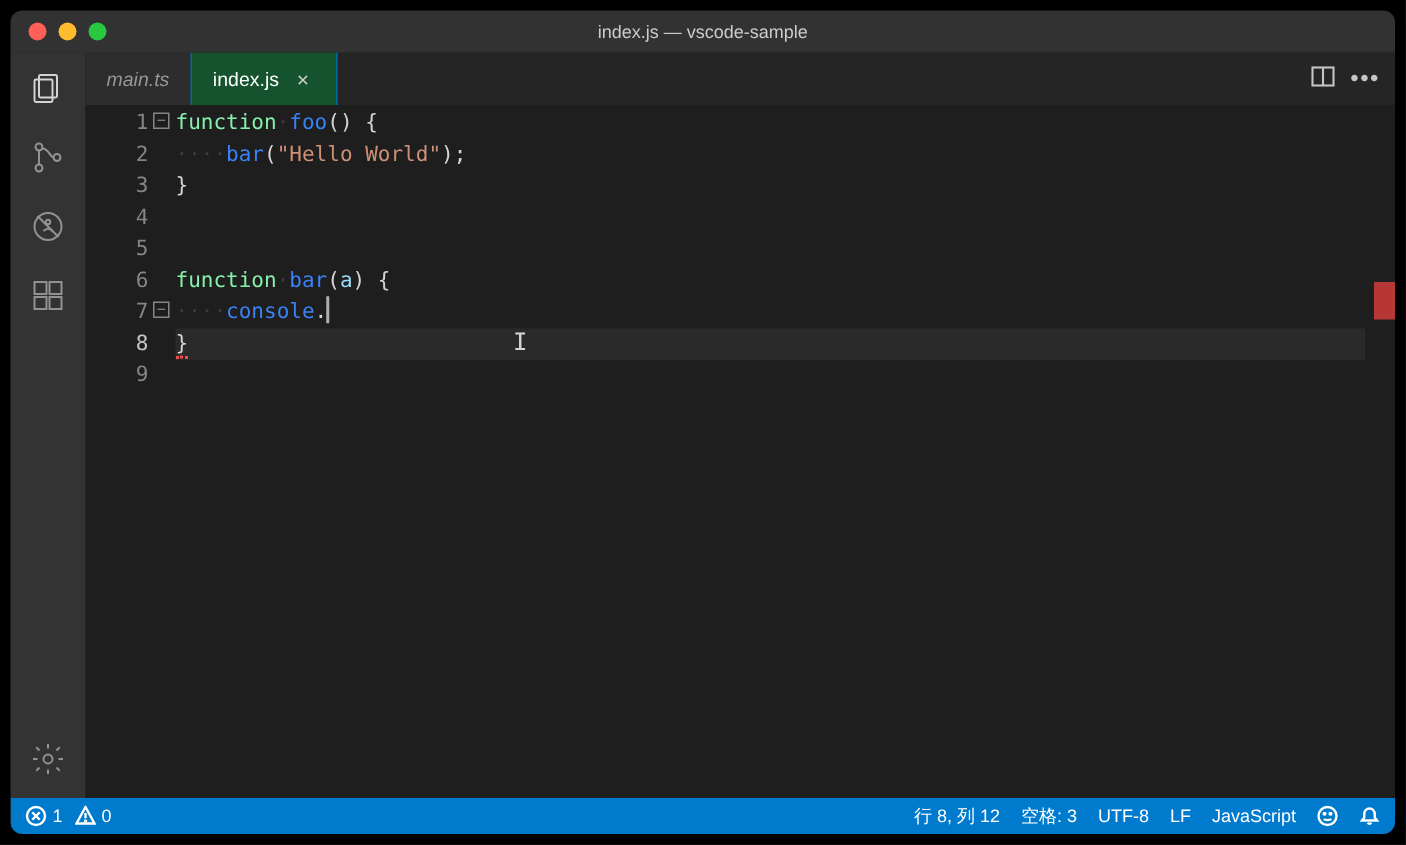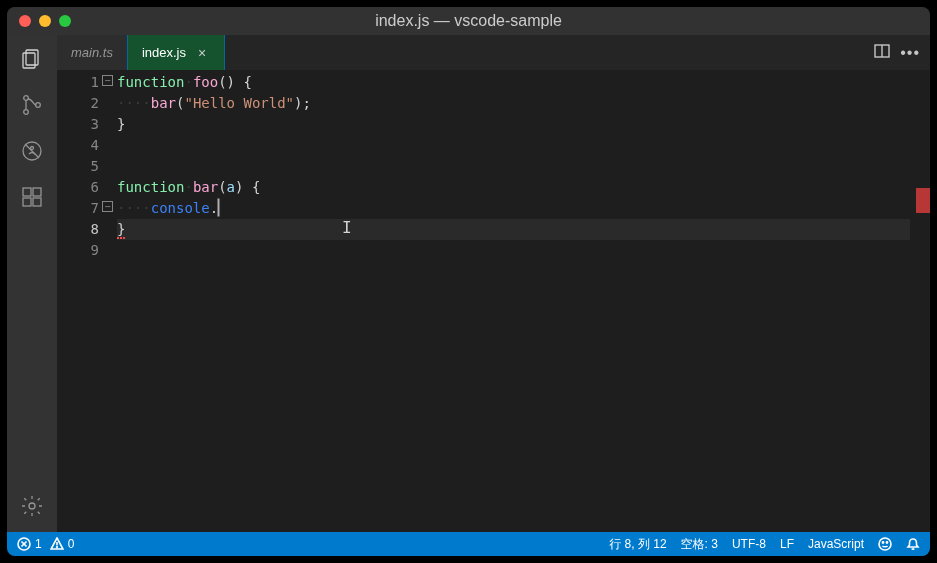--- a/index.html
+++ b/index.html
@@ -33,21 +33,21 @@
     display: flex; gap: 8px; margin-left: 12px;
   }
   .traffic span {
     width: 12px; height: 12px; border-radius: 50%;
   }
   .tl-close { background: #ff5f57; }
   .tl-min { background: #febc2e; }
   .tl-max { background: #28c840; }
   .title {
     position: absolute; left: 0; right: 0; text-align: center;
-    color: #cccccc; font-size: 16px;
+    color: #cccccc; font-size: 12px;
     pointer-events: none;
   }
   
   .body {
     flex: 1; display: flex; min-height: 0;
   }
   
   .activitybar {
     width: 50px;
     background: #333333;
@@ -140,21 +140,21 @@
     flex:1;
     padding-top: 2px;
     position: relative;
   }
   .codeline { height:21px; white-space: pre; color:#d4d4d4; position:relative;}
   .hl-line {
     position:absolute; left:0; right:0; height:21px; background:#2a2a2a;
   }
   .code .ws { color:#3b3b3b; }
   .tok-kw { color:#86efac; }
-  .tok-fn { color:#f9a8d4; }
+  .tok-fn { color:#3b82f6; }
   .tok-str { color:#ce9178; }
   .tok-id { color:#9cdcfe; }
   .tok-punc { color:#d4d4d4; }
   .tok-obj { color:#3b82f6; }
   .cursor {
     display:inline-block; width:1px; height:17px; background:#aeafad; vertical-align:-3px;
     box-shadow: 0 0 0 .5px #aeafad;
   }
   .text-cursor-icon {
     position:absolute; color:#d4d4d4; font-size:16px;

